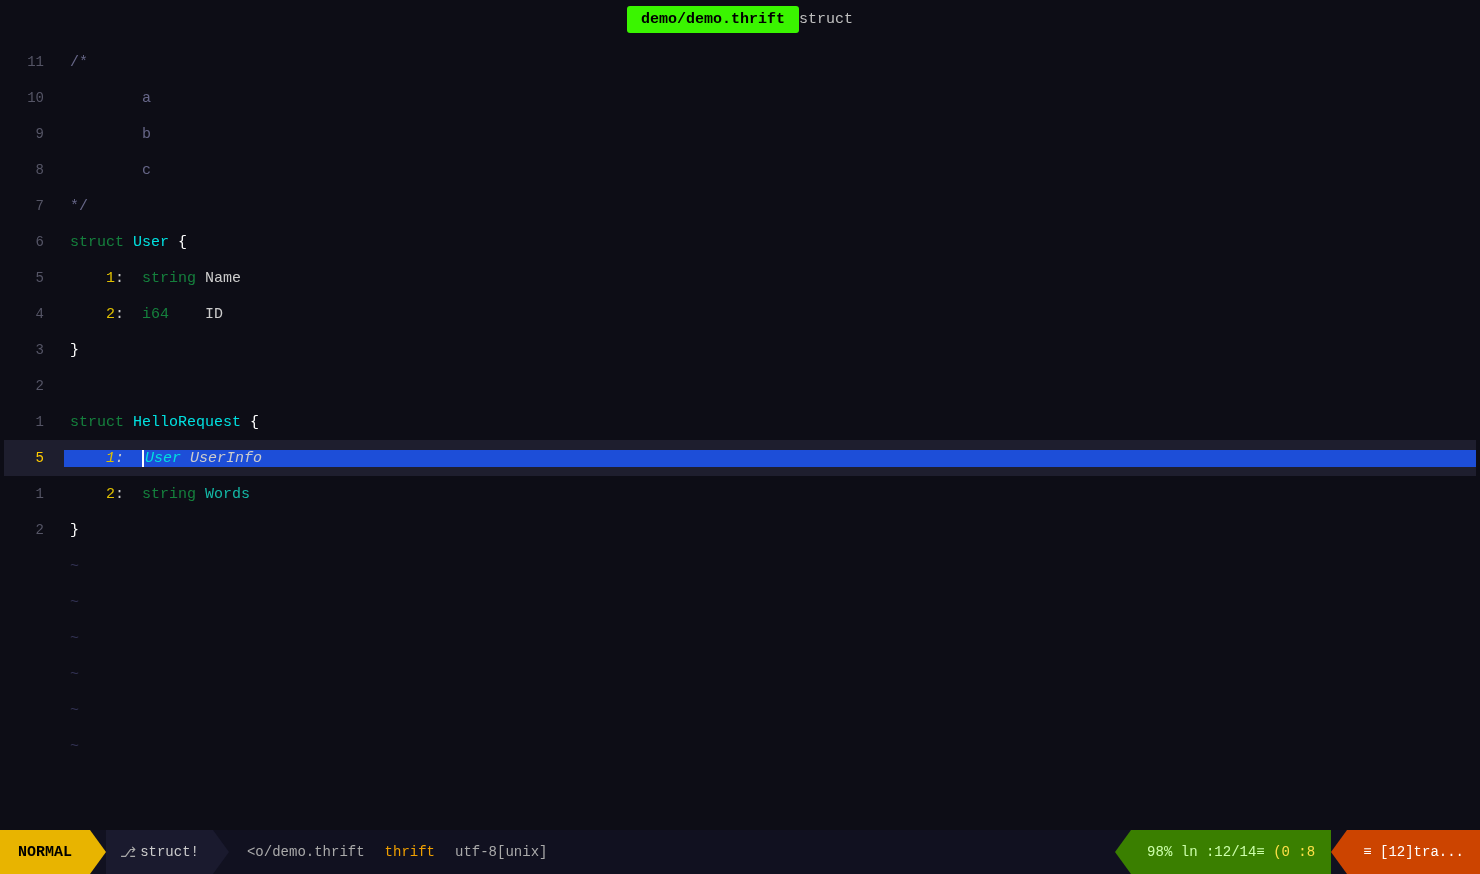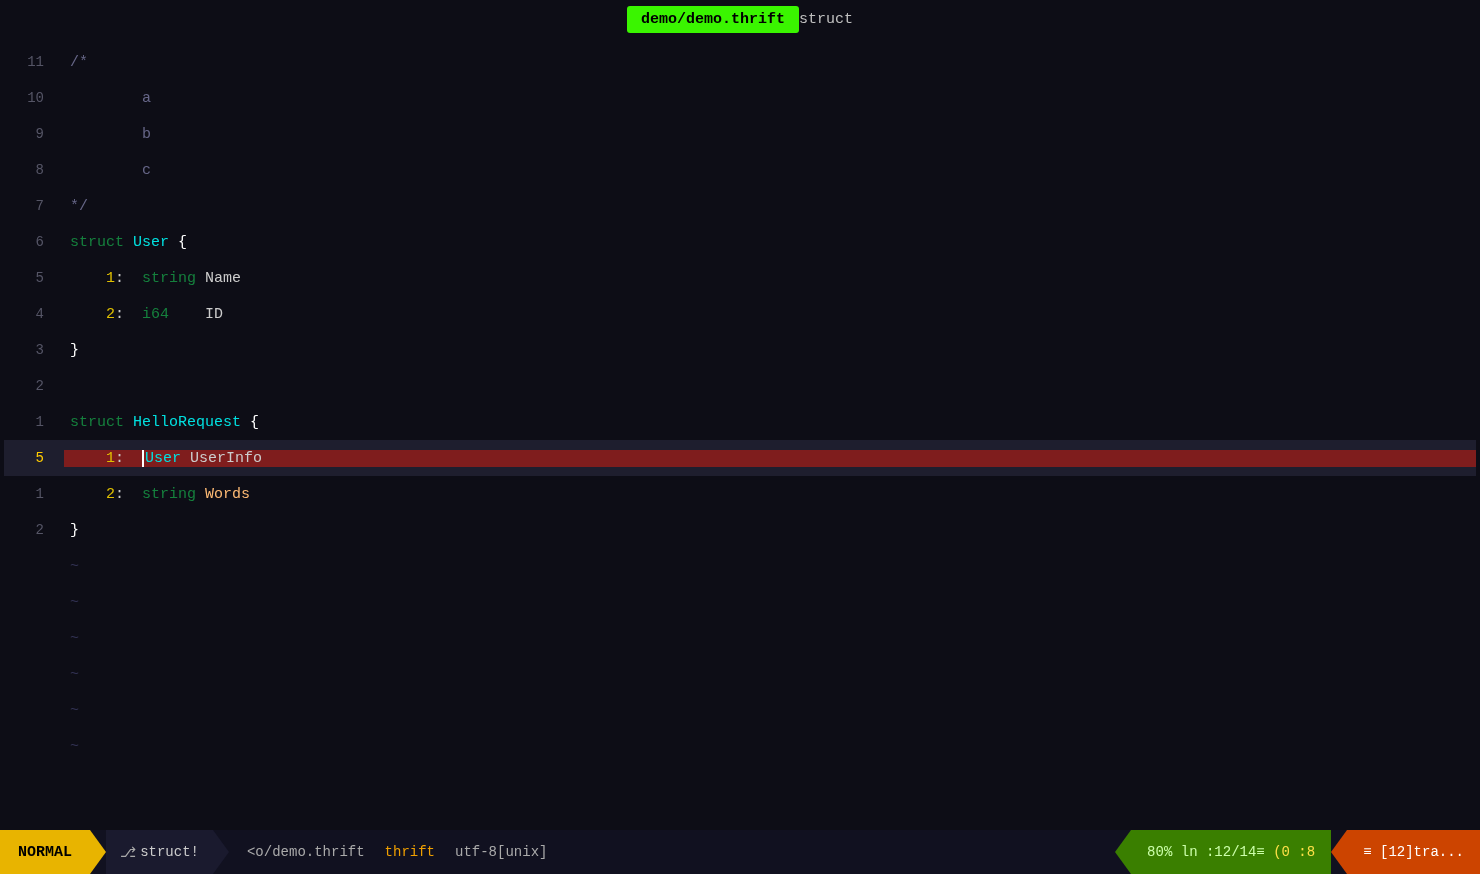--- a/index.html
+++ b/index.html
@@ -301,27 +301,27 @@
 
     <div class="code-line">
       <div class="line-number">1</div>
       <div class="line-gutter"></div>
       <div class="line-content"><span class="c-keyword">struct</span> <span style="color:#00e0e0">HelloRequest</span> <span class="c-brace">{</span></div>
     </div>
 
     <div class="code-line active-line">
       <div class="line-number active">5</div>
       <div class="line-gutter" style="background:#1e1e2e;"></div>
-      <div class="line-content" style="background:#7f1d1d;">    <span class="c-number">1</span><span class="c-colon">:</span>  <span class="c-cursor"></span><span style="color:#00e0e0">User</span> <span style="color:#cccccc">UserInfo</span></div>
+      <div class="line-content" style="background:#1d4ed8;font-style:italic;">    <span class="c-number">1</span><span class="c-colon">:</span>  <span class="c-cursor"></span><span style="color:#00e0e0">User</span> <span style="color:#cccccc">UserInfo</span></div>
     </div>
 
     <div class="code-line">
       <div class="line-number">1</div>
       <div class="line-gutter"></div>
-      <div class="line-content">    <span class="c-number">2</span><span class="c-colon">:</span>  <span class="c-keyword">string</span> <span style="color:#fdba74">Words</span></div>
+      <div class="line-content">    <span class="c-number">2</span><span class="c-colon">:</span>  <span class="c-keyword">string</span> <span style="color:#14b8a6">Words</span></div>
     </div>
 
     <div class="code-line">
       <div class="line-number">2</div>
       <div class="line-gutter"></div>
       <div class="line-content c-brace">}</div>
     </div>
 
     <div class="code-line tilde-line">
       <div class="line-number"></div>
@@ -365,21 +365,21 @@
     </div>
     <div class="status-arrow-git"></div>
     <div class="status-file">
       <span>&lt;o/demo.thrift</span>
       <span style="color:#f0a000;">thrift</span>
       <span>utf-8[unix]</span>
     </div>
     <div class="status-right">
       <div class="status-arrow-right-green"></div>
       <div class="status-percent">
-        <span>80%</span>&nbsp;
+        <span>98%</span>&nbsp;
         <span style="color:#ccffaa;">ln :12/14≡</span>
         &nbsp;
         <span style="color:#fde047;">(0 :8</span>
       </div>
       <div class="status-arrow-orange"></div>
       <div class="status-buffer">≡ [12]tra...</div>
     </div>
   </div>
 
 </div>

